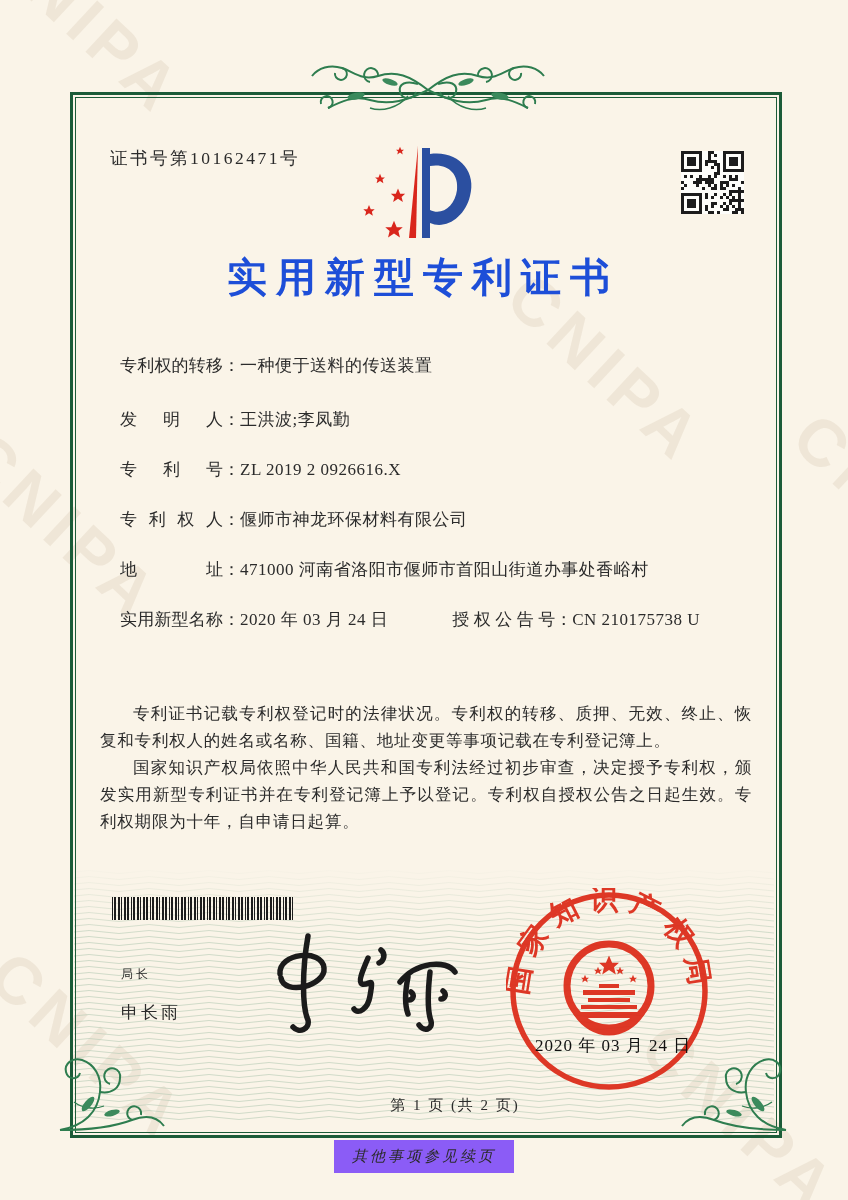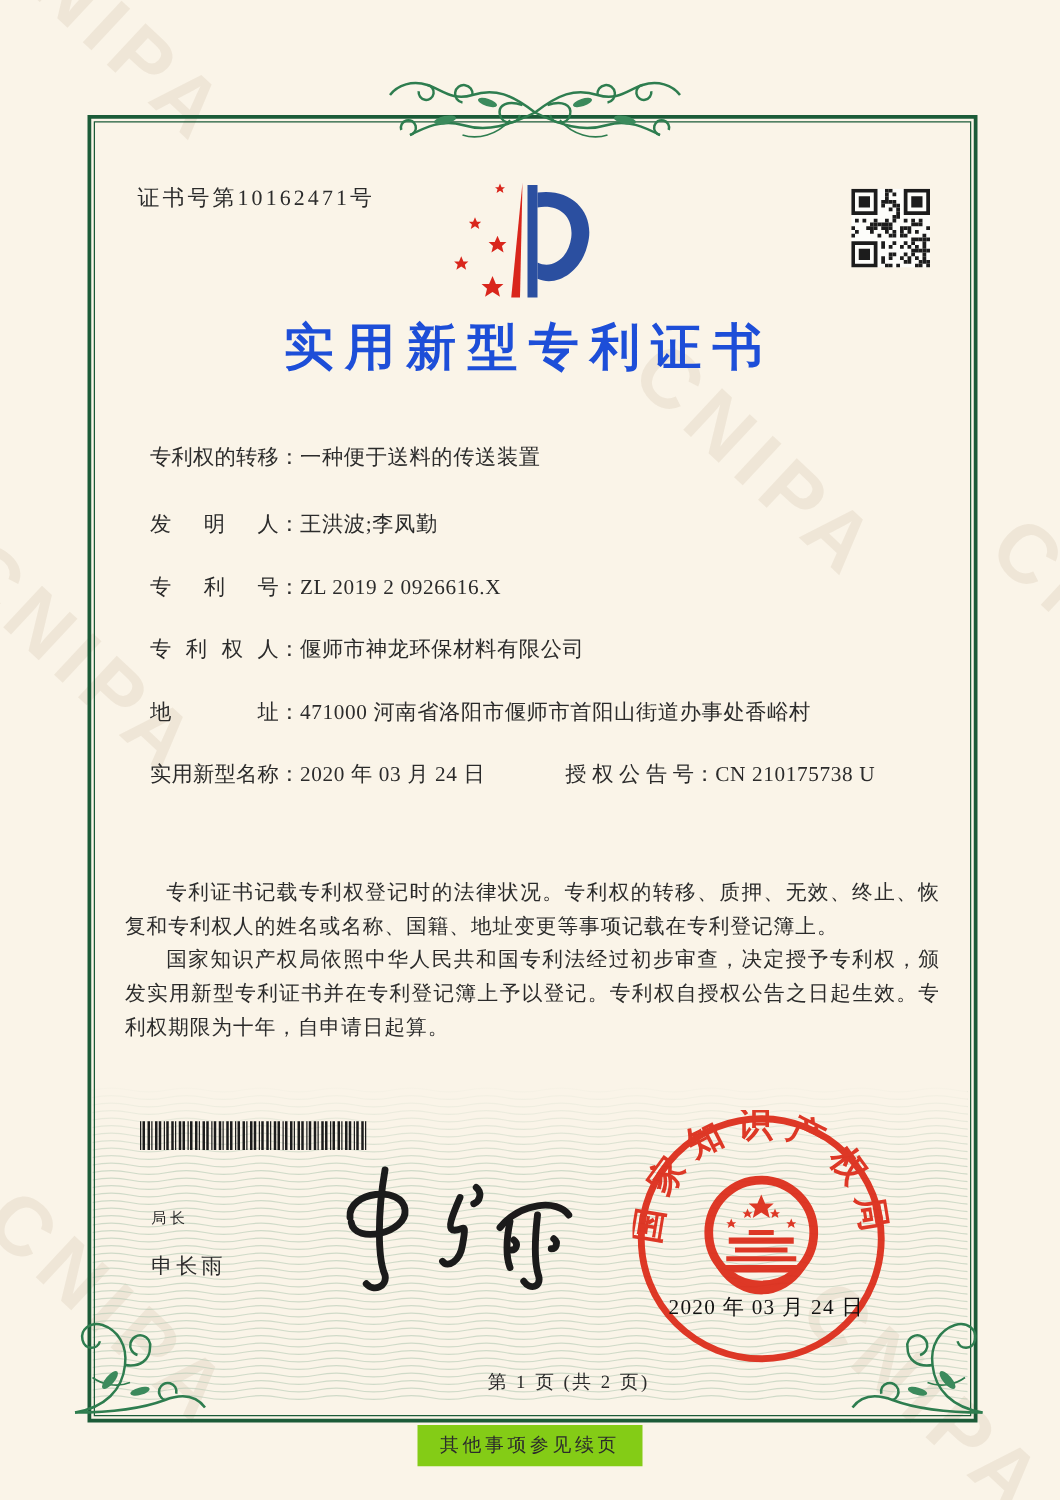--- a/index.html
+++ b/index.html
@@ -48,22 +48,22 @@
   .signer-name{position:absolute;left:121px;top:1001px;font-size:17px;letter-spacing:3px;z-index:3;}
   .signature{position:absolute;left:250px;top:922px;z-index:3;}
   
   .seal{position:absolute;left:506px;top:888px;z-index:3;opacity:0.93;}
   .seal-date{position:absolute;left:523px;top:1034px;width:180px;text-align:center;
       font-size:17px;color:#111;letter-spacing:1px;z-index:4;}
   
   .page-indicator{position:absolute;left:70px;top:1096px;width:706px;text-align:center;
       font-size:15px;letter-spacing:2px;z-index:2;margin-left:32px;}
   .footer-note{position:absolute;left:0;top:1140px;width:848px;text-align:center;z-index:2;}
-  .footer-note span{display:inline-block;background:#84cc16;padding:7px 18px;
-      font-size:15px;letter-spacing:3px;}
+  .footer-note span{display:inline-block;background:#8b5cf6;padding:7px 18px;
+      font-size:15px;letter-spacing:3px;font-style:italic;}
 </style>
 </head>
 <body>
 
 <div class="page">
 
   <svg width="0" height="0" style="position:absolute" aria-hidden="true">
     <defs>
       <polygon id="star" points="0,-10 2.94,-3.09 9.51,-3.09 4.76,1.18 6.47,8.09 0,3.82 -6.47,8.09 -4.76,1.18 -9.51,-3.09 -2.94,-3.09"></polygon>
       <g id="ornCorner" stroke="#2e7d4f" fill="none" stroke-width="2">

